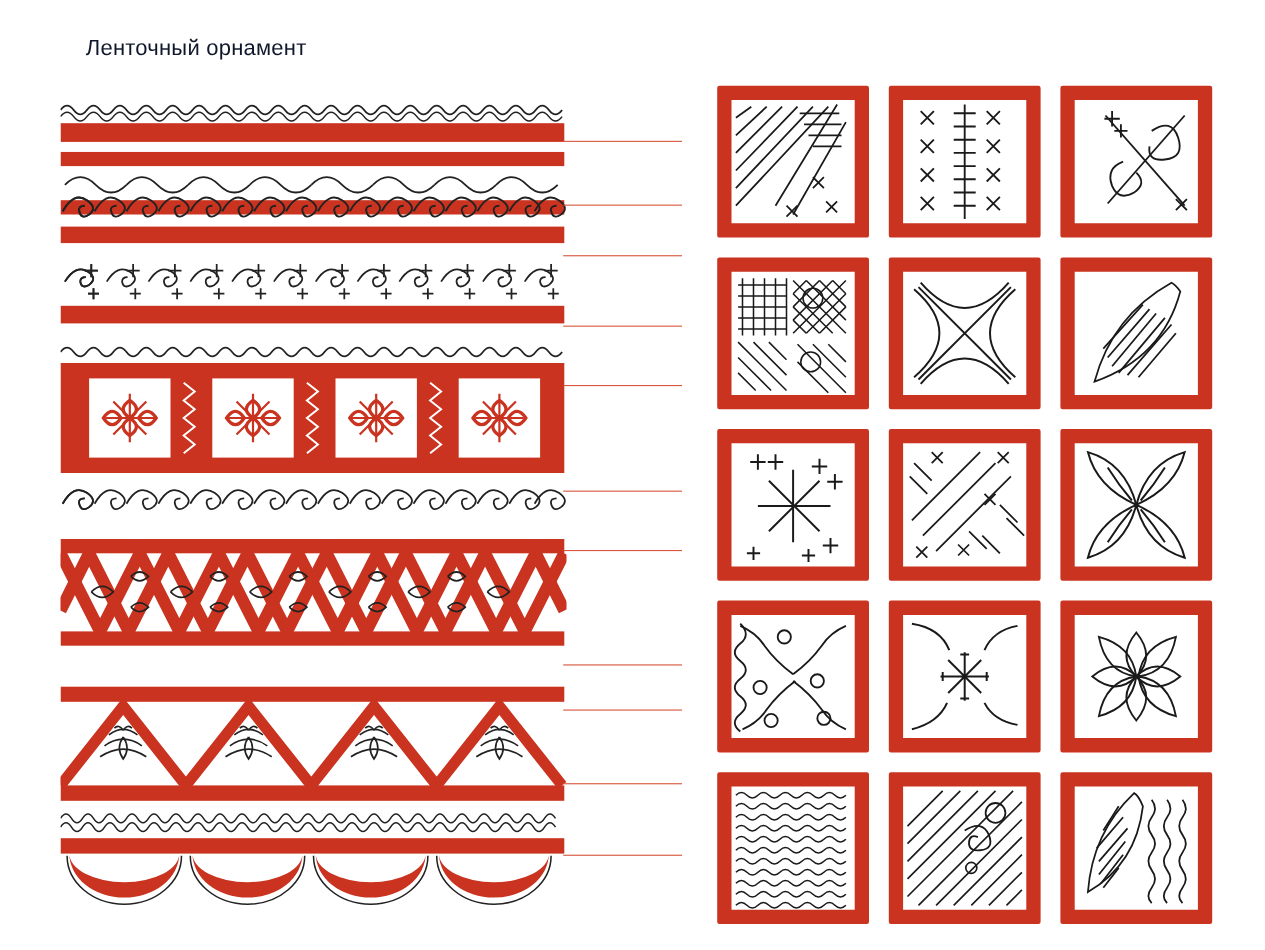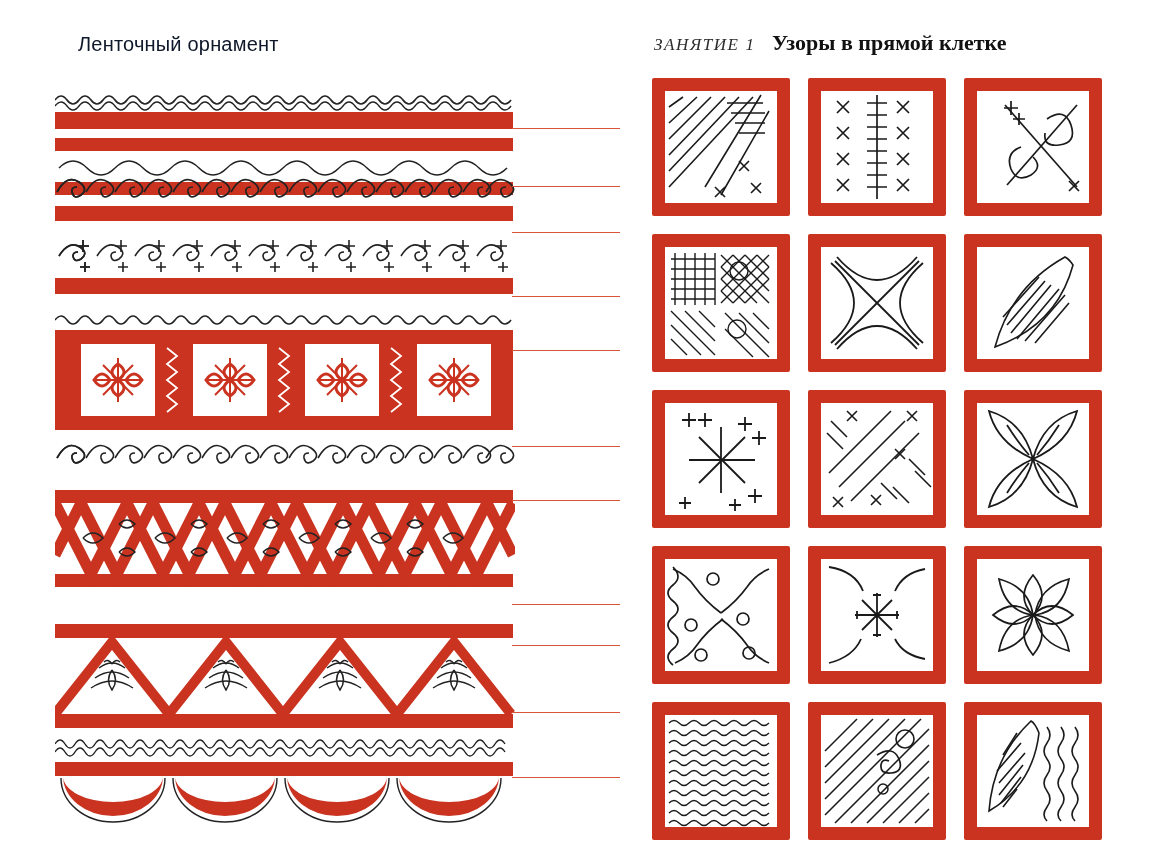--- a/index.html
+++ b/index.html
@@ -281,24 +281,20 @@
     <div class="leader" style="left:512px;top:446px;width:108px;"></div>
     <div class="leader" style="left:512px;top:500px;width:108px;"></div>
     <div class="leader" style="left:512px;top:604px;width:108px;"></div>
     <div class="leader" style="left:512px;top:645px;width:108px;"></div>
     <div class="leader" style="left:512px;top:712px;width:108px;"></div>
     <div class="leader" style="left:512px;top:777px;width:108px;"></div>
   </div>
 
   <div class="right-panel">
 
-    <div class="right-head">
-      <span class="lesson-label">ЗАНЯТИЕ 1</span>
-      <span class="lesson-title">Узоры в прямой клетке</span>
-    </div>
 
     <div class="grid">
 
       <div class="cell">
         <div class="frame"></div>
         <svg width="112" height="112" viewBox="0 0 112 112">
           <g stroke="#1a1a1a" stroke-width="1.6" fill="none">
             <path d="M4 96 L88 6 M4 80 L74 6 M4 64 L60 6 M4 48 L46 6 M4 32 L32 6 M4 16 L18 6"></path>
             <path d="M96 4 L40 96 M104 20 L56 104"></path>
             <path d="M62 12 h36 M66 22 h34 M70 32 h30 M74 42 h26"></path>

